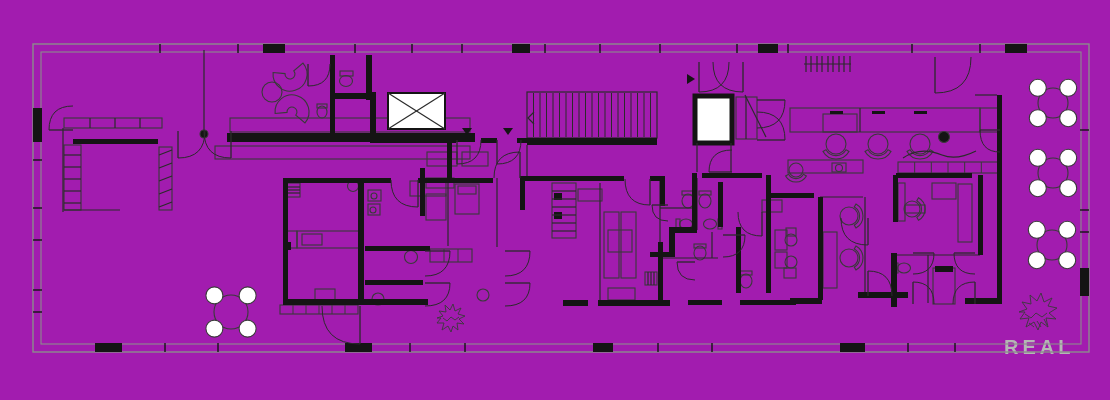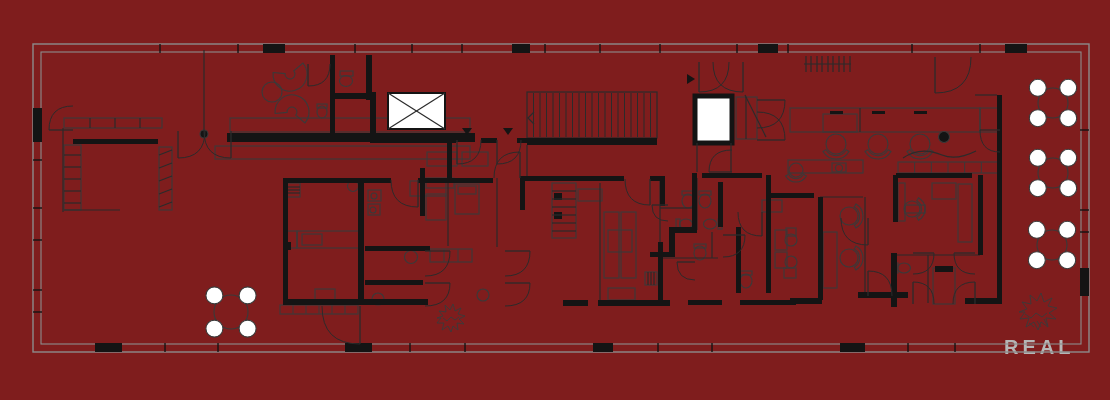--- a/index.html
+++ b/index.html
@@ -1,16 +1,16 @@
 <!DOCTYPE html>
 <html><head>
 <meta charset="utf-8">
 <style>
   html,body{margin:0;padding:0;background:#ffffff;}
-  .stage{position:relative;width:1110px;height:400px;background:#7f1d1d;overflow:hidden;
+  .stage{position:relative;width:1110px;height:400px;background:#a21caf;overflow:hidden;
          font-family:"Liberation Sans", sans-serif;}
   .stage svg{position:absolute;left:0;top:0;z-index:1;}
   .watermark{position:absolute;left:1004px;top:336px;z-index:0;
              font-family:"Liberation Sans", sans-serif;
              font-weight:bold;font-size:20px;letter-spacing:4px;color:#b6b6b6;}
 </style>
 </head>
 <body>
 
 <div class="stage">

